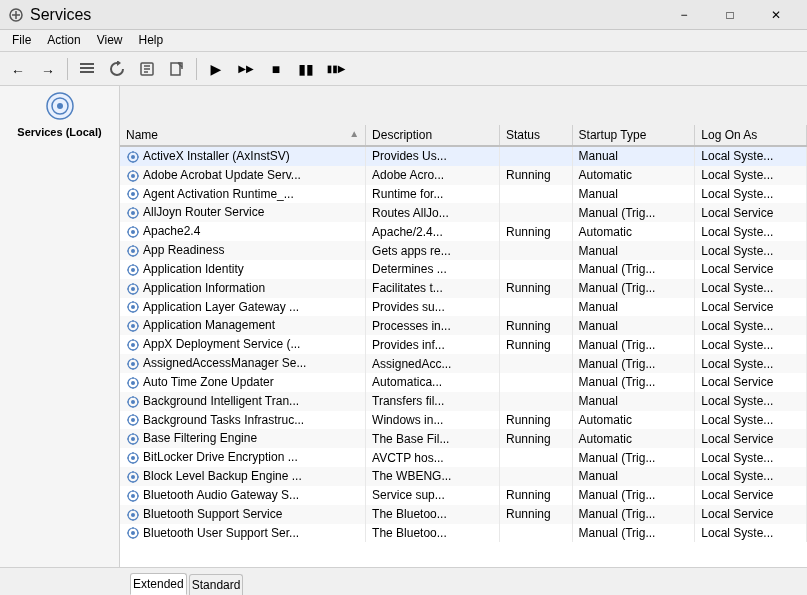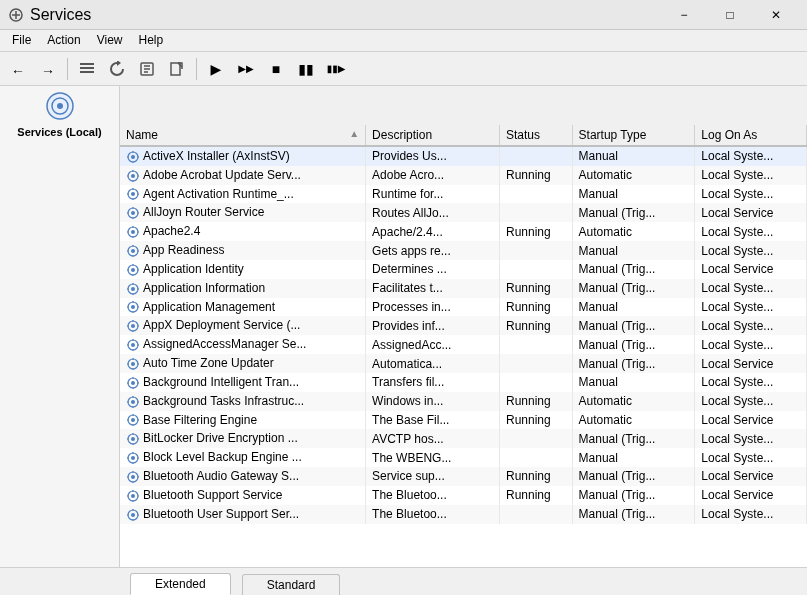--- a/index.html
+++ b/index.html
@@ -140,27 +140,27 @@
     
     .status-bar {
       height: 28px;
       background: #f0f0f0;
       border-top: 1px solid #d0d0d0;
       display: flex;
       align-items: flex-end;
       padding: 0 0 0 130px;
     }
     .tab {
-      padding: 3px 24px;
+      padding: 3px 2px;
       border: 1px solid #c0c0c0;
       border-bottom: none;
       background: #f0f0f0;
       cursor: pointer;
       font-size: 12px;
-      margin-right: 11px;
+      margin-right: 2px;
       border-radius: 3px 3px 0 0;
     }
     .tab.active { background: white; border-bottom: 1px solid white; }
   </style>
 </head>
 <body>
 
 <div class="title-bar">
   <svg class="title-bar-icon" viewBox="0 0 16 16">
     <circle cx="8" cy="8" r="6" fill="none" stroke="#555" stroke-width="1.5"></circle>
@@ -364,20 +364,34 @@
               <td>Local Syste...</td>
             </tr>
             <tr>
               <td><span><svg width="14" height="14" viewBox="0 0 14 14" style="vertical-align:middle; margin-right:3px">
     <circle cx="7" cy="7" r="5" fill="none" stroke="#5080c0" stroke-width="1.2"></circle>
     <circle cx="7" cy="7" r="2" fill="#5080c0"></circle>
     <line x1="7" y1="1" x2="7" y2="3" stroke="#5080c0" stroke-width="1.2"></line>
     <line x1="7" y1="11" x2="7" y2="13" stroke="#5080c0" stroke-width="1.2"></line>
     <line x1="1" y1="7" x2="3" y2="7" stroke="#5080c0" stroke-width="1.2"></line>
     <line x1="11" y1="7" x2="13" y2="7" stroke="#5080c0" stroke-width="1.2"></line>
+  </svg></span><span>Application Layer Gateway ...</span></td>
+              <td>Provides su...</td>
+              <td></td>
+              <td>Manual</td>
+              <td>Local Service</td>
+            </tr>
+            <tr>
+              <td><span><svg width="14" height="14" viewBox="0 0 14 14" style="vertical-align:middle; margin-right:3px">
+    <circle cx="7" cy="7" r="5" fill="none" stroke="#5080c0" stroke-width="1.2"></circle>
+    <circle cx="7" cy="7" r="2" fill="#5080c0"></circle>
+    <line x1="7" y1="1" x2="7" y2="3" stroke="#5080c0" stroke-width="1.2"></line>
+    <line x1="7" y1="11" x2="7" y2="13" stroke="#5080c0" stroke-width="1.2"></line>
+    <line x1="1" y1="7" x2="3" y2="7" stroke="#5080c0" stroke-width="1.2"></line>
+    <line x1="11" y1="7" x2="13" y2="7" stroke="#5080c0" stroke-width="1.2"></line>
   </svg></span><span>Application Management</span></td>
               <td>Processes in...</td>
               <td>Running</td>
               <td>Manual</td>
               <td>Local Syste...</td>
             </tr>
             <tr>
               <td><span><svg width="14" height="14" viewBox="0 0 14 14" style="vertical-align:middle; margin-right:3px">
     <circle cx="7" cy="7" r="5" fill="none" stroke="#5080c0" stroke-width="1.2"></circle>
     <circle cx="7" cy="7" r="2" fill="#5080c0"></circle>

